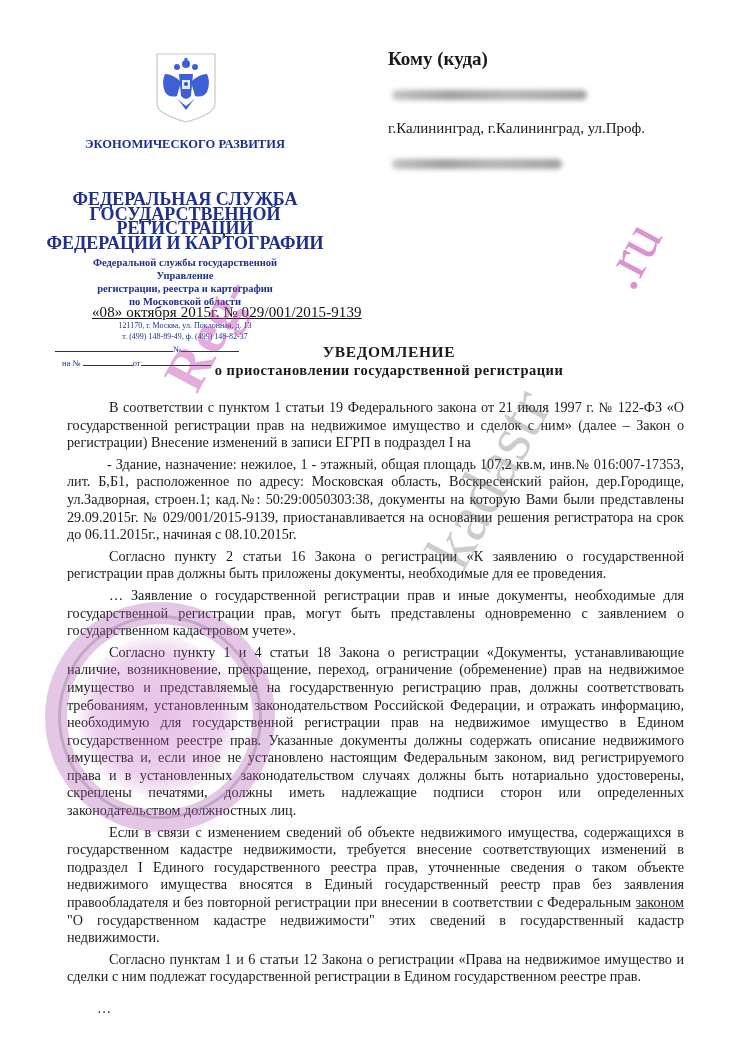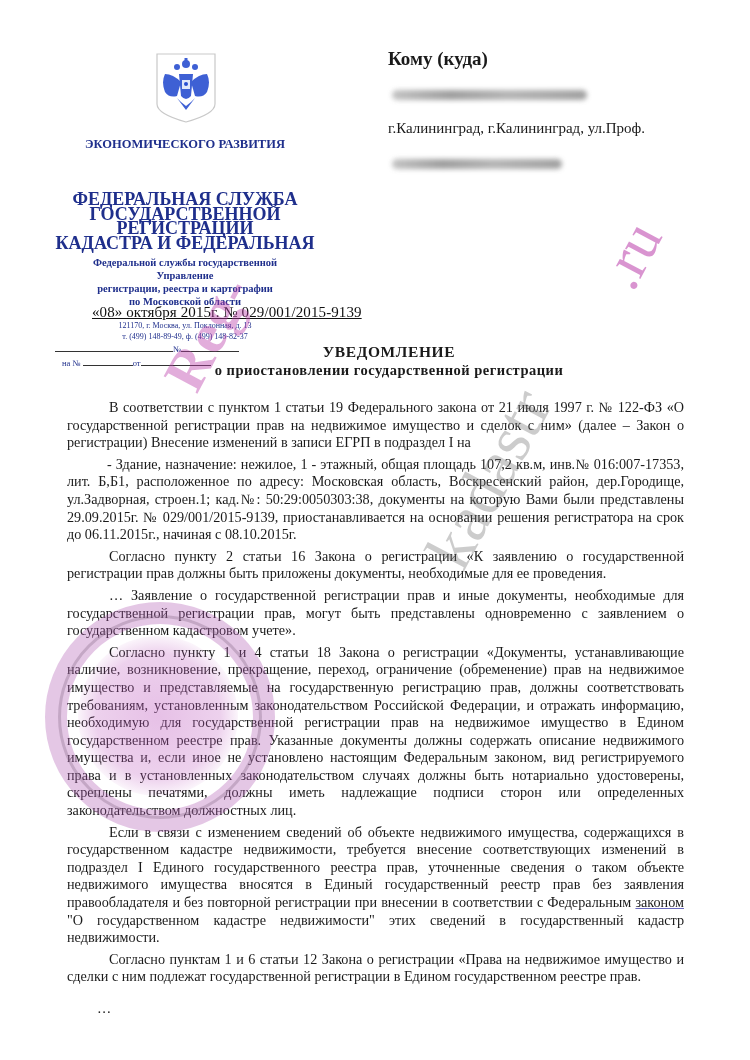--- a/index.html
+++ b/index.html
@@ -60,21 +60,21 @@
   <rect x="27" y="28" width="8" height="9" fill="#ffffff" opacity="0.85"></rect>
   <circle cx="31" cy="32" r="2" fill="#2a4fd0"></circle>
 </svg>
 
 <div class="letterhead lh-ministry">
   <span class="lh-line">ЭКОНОМИЧЕСКОГО РАЗВИТИЯ</span>
 </div>
 <div class="letterhead lh-service">
   <span class="lh-line">ФЕДЕРАЛЬНАЯ СЛУЖБА</span>
   <span class="lh-line">ГОСУДАРСТВЕННОЙ РЕГИСТРАЦИИ</span>
-  <span class="lh-line">КАДАСТРА И ФЕДЕРАЛЬНАЯ</span>
+  <span class="lh-line">ФЕДЕРАЦИИ И КАРТОГРАФИИ</span>
 </div>
 <div class="letterhead lh-dept">
   <span class="lh-line">Федеральной службы государственной</span>
   <span class="lh-line">Управление</span>
   <span class="lh-line">регистрации, реестра и картографии</span>
   <span class="lh-line">по Московской области</span>
 </div>
 
 <div class="lh-address">
   <span class="lh-line">121170, г. Москва, ул. Поклонная, д. 13</span>

